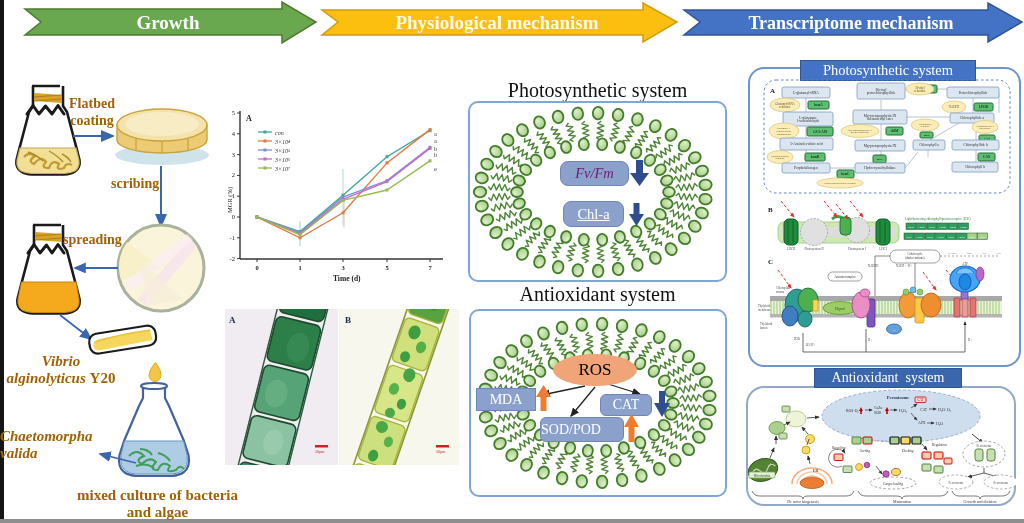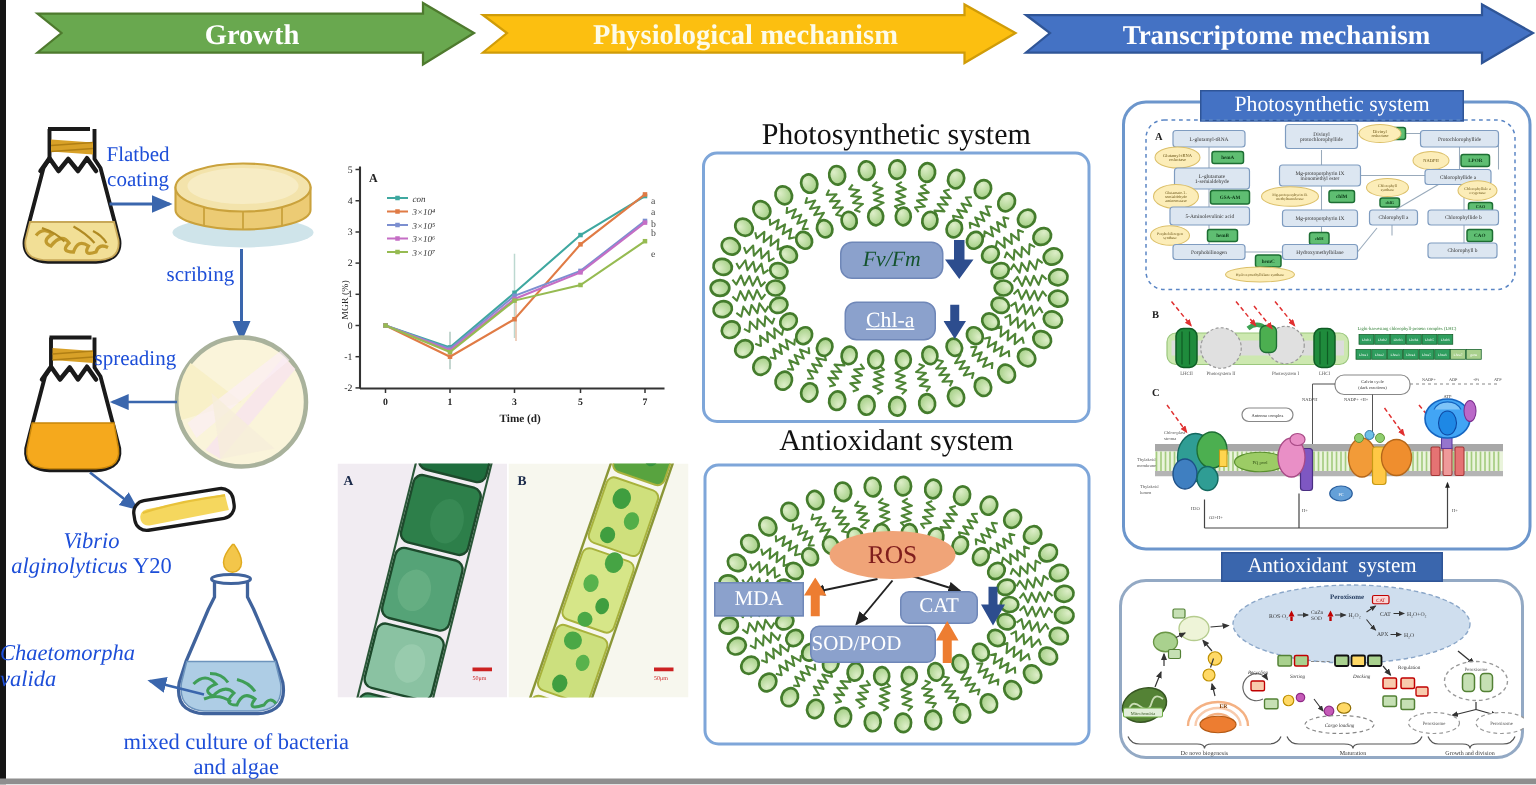--- a/index.html
+++ b/index.html
@@ -1,17 +1,17 @@
 <!DOCTYPE html>
 <html><head><meta charset="utf-8">
 <style>
   html,body{margin:0;padding:0;}
   body{width:1024px;height:523px;overflow:hidden;background:#fff;font-family:"Liberation Serif",serif;position:relative;}
   .abs{position:absolute;}
-  .lbl{font-weight:normal;color:#1d4ed8;}
+  .lbl{font-weight:bold;color:#a16207;}
   svg text{font-family:"Liberation Serif",serif;}
 </style></head>
 <body>
 
 <div class="abs" style="left:0;top:0;width:4px;height:523px;background:#151515;"></div>
 <div class="abs" style="left:0;top:519px;width:1024px;height:4px;background:#8e8e8e;"></div>
 
 <svg class="abs" style="left:0;top:0;" width="1024" height="48" viewBox="0 0 1024 48">
   <polygon points="25,9 282,9 282,2 316,22 282,43 282,35 25,35 41,22" fill="#69a84f" stroke="#4e7a2e" stroke-width="1.5"></polygon>
   <polygon points="322,10 643,10 643,3 677,22 643,42 643,35 322,35 338,22" fill="#fcbf10" stroke="#d09c08" stroke-width="1.5"></polygon>
@@ -338,21 +338,21 @@
     <ellipse cx="81.8" cy="51.5" rx="5.0" ry="5.9" fill="url(#bead)" stroke="#447c2c" stroke-width="1.8" transform="rotate(-24 81.8 51.5)"></ellipse>
     <ellipse cx="98.1" cy="46.1" rx="5.0" ry="5.9" fill="url(#bead)" stroke="#447c2c" stroke-width="1.8" transform="rotate(-13 98.1 46.1)"></ellipse>
     <ellipse cx="115.8" cy="43.3" rx="5.0" ry="5.9" fill="url(#bead)" stroke="#447c2c" stroke-width="1.8" transform="rotate(-4 115.8 43.3)"></ellipse>
     <ellipse cx="134.2" cy="43.3" rx="5.0" ry="5.9" fill="url(#bead)" stroke="#447c2c" stroke-width="1.8" transform="rotate(4 134.2 43.3)"></ellipse>
     <ellipse cx="151.9" cy="46.1" rx="5.0" ry="5.9" fill="url(#bead)" stroke="#447c2c" stroke-width="1.8" transform="rotate(13 151.9 46.1)"></ellipse>
     <ellipse cx="168.2" cy="51.5" rx="5.0" ry="5.9" fill="url(#bead)" stroke="#447c2c" stroke-width="1.8" transform="rotate(24 168.2 51.5)"></ellipse>
     <ellipse cx="181.9" cy="59.2" rx="5.0" ry="5.9" fill="url(#bead)" stroke="#447c2c" stroke-width="1.8" transform="rotate(35 181.9 59.2)"></ellipse>
     <ellipse cx="192.3" cy="68.7" rx="5.0" ry="5.9" fill="url(#bead)" stroke="#447c2c" stroke-width="1.8" transform="rotate(50 192.3 68.7)"></ellipse>
     <ellipse cx="198.8" cy="79.5" rx="5.0" ry="5.9" fill="url(#bead)" stroke="#447c2c" stroke-width="1.8" transform="rotate(69 198.8 79.5)"></ellipse>
   </svg>
-<div class="abs" style="left:560px;top:161px;width:67px;height:23px;background:#8ba1cc;border:1px solid #6f87b8;border-radius:8px;color:#14532d;font-size:14.5px;font-style:italic;text-align:center;line-height:23px;">Fv/Fm</div>
+<div class="abs" style="left:560px;top:161px;width:67px;height:23px;background:#8ba1cc;border:1px solid #6f87b8;border-radius:8px;color:#701a75;font-size:14.5px;font-style:italic;text-align:center;line-height:23px;">Fv/Fm</div>
 <svg class="abs" style="left:630px;top:160px;" width="20" height="27" viewBox="0 0 20 27">
     <polygon points="6,0 13,0 13,13 19,13 9.5,26 0,13 6,13" fill="#2d4d8e"></polygon>
   </svg>
 <div class="abs" style="left:563px;top:201px;width:59px;height:24px;background:#8ba1cc;border:1px solid #6f87b8;border-radius:8px;color:#fff;font-size:14.5px;text-align:center;line-height:24px;text-decoration:underline;">Chl-a</div>
 <svg class="abs" style="left:629px;top:203px;" width="16" height="24" viewBox="0 0 16 24">
     <polygon points="4.5,0 10.5,0 10.5,11 15,11 7.5,23 0,11 4.5,11" fill="#2d4d8e"></polygon>
   </svg>
 
 <div class="abs" style="left:480px;top:283px;width:235px;font-size:20px;color:#111;text-align:center;">Antioxidant system</div>
 <div class="abs" style="left:469px;top:309px;width:254px;height:184px;border:2px solid #7ea6d9;border-radius:10px;background:#fff;"></div>
@@ -469,21 +469,21 @@
 <svg class="abs" style="left:468px;top:350px;" width="260" height="110" viewBox="0 0 260 110">
   <defs>
       <marker id="kh" markerWidth="8" markerHeight="7" refX="6" refY="3" orient="auto">
         <polygon points="0,0 7,3 0,6" fill="#222"></polygon>
       </marker>
     </defs>
   <line x1="117" y1="36" x2="74" y2="45" stroke="#222" stroke-width="1.3" marker-end="url(#kh)"></line>
   <line x1="127" y1="37" x2="103" y2="66" stroke="#222" stroke-width="1.3" marker-end="url(#kh)"></line>
   <line x1="140" y1="34" x2="172" y2="44" stroke="#222" stroke-width="1.3" marker-end="url(#kh)"></line>
 </svg>
-<div class="abs" style="left:553px;top:354px;width:84px;height:32px;background:#f0a478;border-radius:50%;color:#7f1d1d;font-size:17px;text-align:center;line-height:32px;">ROS</div>
+<div class="abs" style="left:553px;top:354px;width:84px;height:32px;background:#f0a478;border-radius:50%;color:#000000;font-size:17px;text-align:center;line-height:32px;">ROS</div>
 <div class="abs" style="left:476px;top:388px;width:58px;height:21px;background:#8ba1cc;border:1px solid #6f87b8;border-radius:0;color:#fff;font-size:14px;text-align:center;line-height:21px;">MDA</div>
 <svg class="abs" style="left:536px;top:385px;" width="16" height="26" viewBox="0 0 16 26">
     <polygon points="4.5,26 10.5,26 10.5,12 15,12 7.5,0 0,12 4.5,12" fill="#ed7d31"></polygon>
   </svg>
 <div class="abs" style="left:600px;top:394px;width:50px;height:20px;background:#8ba1cc;border:1px solid #6f87b8;border-radius:6px;color:#fff;font-size:14px;text-align:center;line-height:20px;">CAT</div>
 <svg class="abs" style="left:654px;top:391px;" width="17" height="27" viewBox="0 0 17 27">
     <polygon points="5,0 11,0 11,12 16,12 8,26 0,12 5,12" fill="#2d4d8e"></polygon>
   </svg>
 <div class="abs" style="left:540px;top:417px;width:82px;height:23px;background:#8ba1cc;border:1px solid #6f87b8;border-radius:6px;color:#fff;font-size:14px;text-align:left;line-height:23px;">SOD/POD</div>
 <svg class="abs" style="left:624px;top:414px;" width="16" height="28" viewBox="0 0 16 28">

